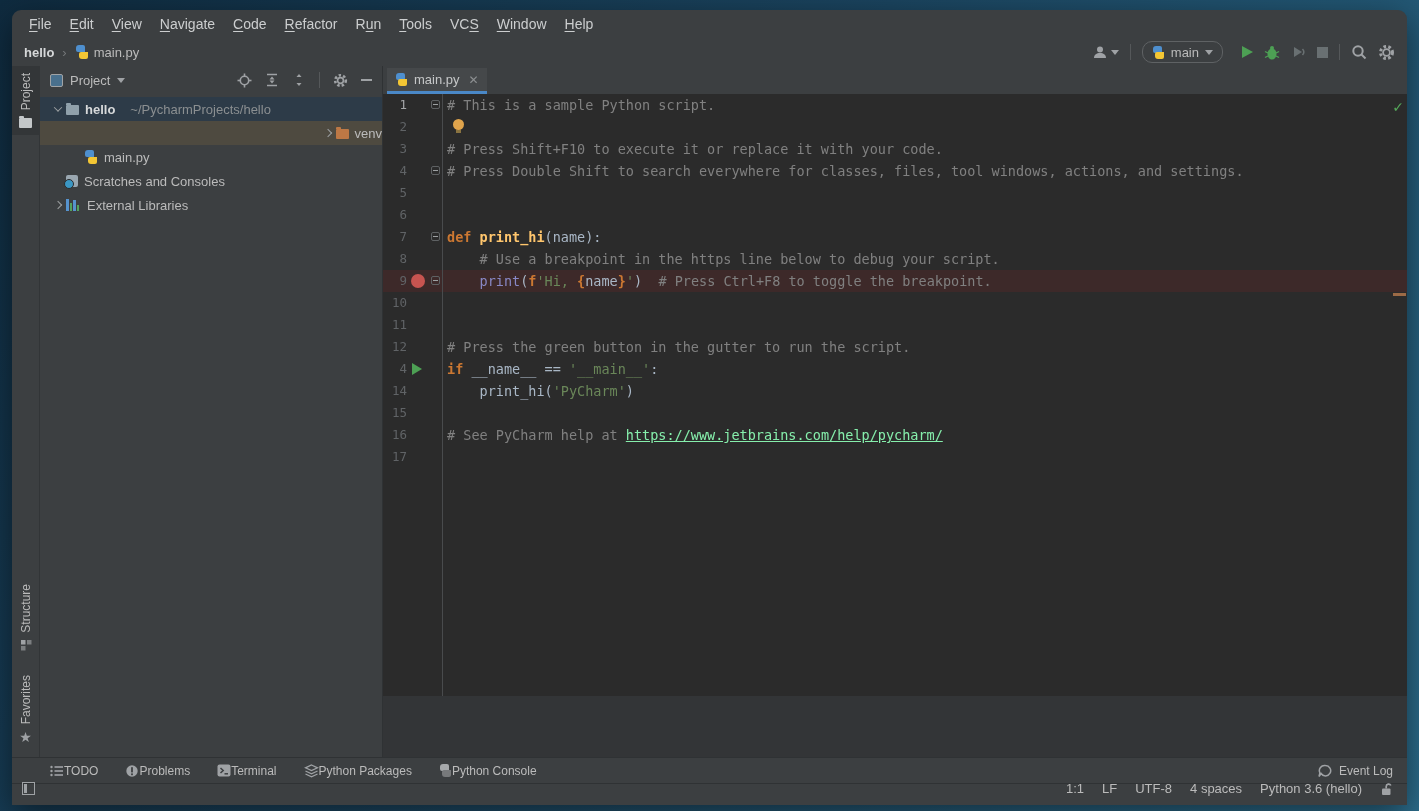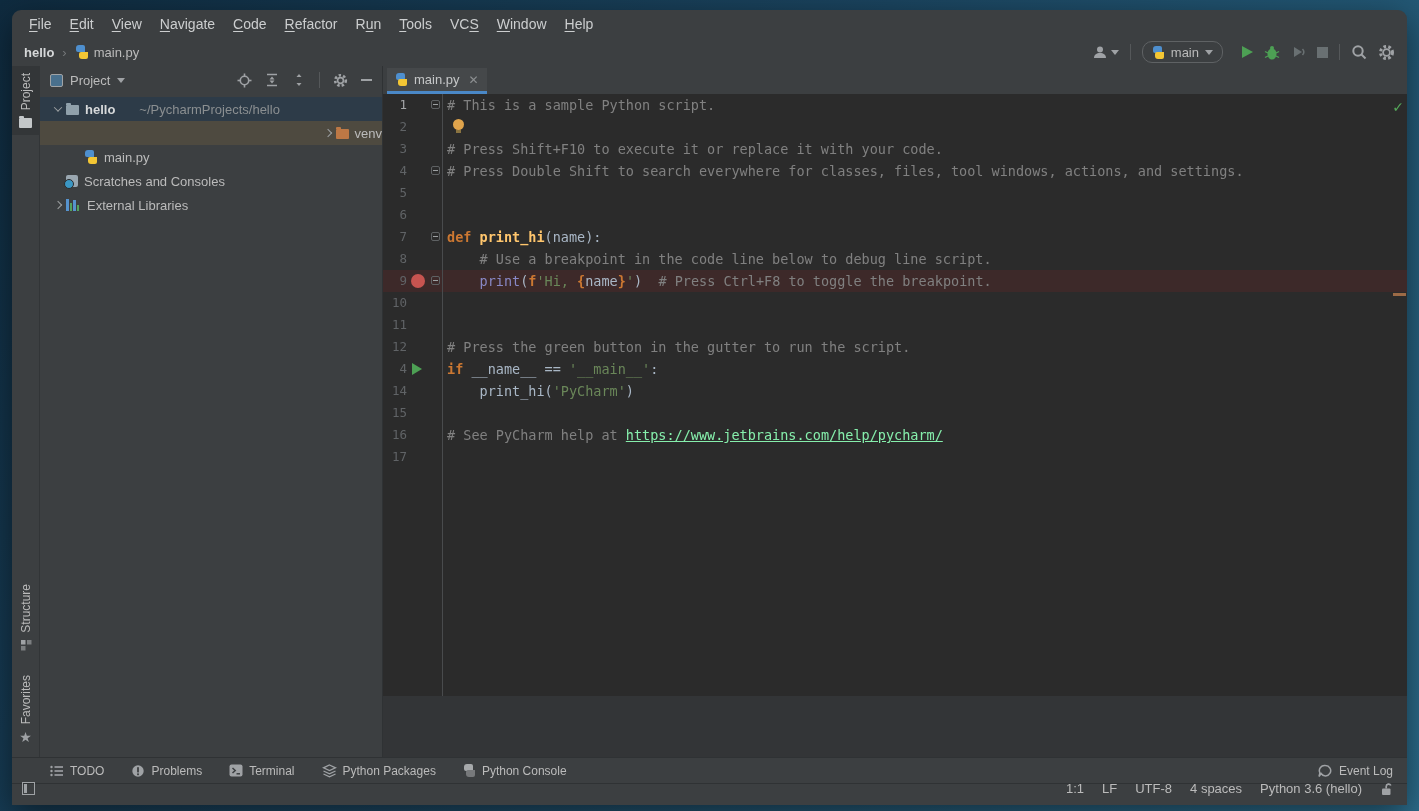--- a/index.html
+++ b/index.html
@@ -51,21 +51,21 @@
   .tree{padding-top:3px}
   .tree-row{height:24px;display:flex;align-items:center;cursor:pointer;white-space:nowrap}
   .tree-row.sel-blue{background:var(--sel-blue)}
   .tree-row.sel-brown{background:var(--sel-brown)}
   .chev-box{width:16px;display:flex;justify-content:center;align-items:center;flex:none}
   .chev{width:6px;height:6px;border-right:1.6px solid #9da0a2;border-bottom:1.6px solid #9da0a2;display:inline-block}
   .chev.down{transform:rotate(45deg) translate(-1px,-1px)}
   .chev.right{transform:rotate(-45deg)}
   .tname{margin-left:6px}
   .tbold{font-weight:bold;color:#d7d9da}
-  .thint{margin-left:24px;color:#8b8f91}
+  .thint{margin-left:15px;color:#8b8f91}
   
   .i{display:inline-block;position:relative;vertical-align:middle;flex:none}
   .i-py{width:14px;height:14px}
   .i-py .py-t{position:absolute;left:1px;top:0;width:9px;height:7px;background:var(--py-blue);border-radius:3px 2px 0 2px}
   .i-py .py-b{position:absolute;right:1px;bottom:0;width:9px;height:7px;background:var(--py-yellow);border-radius:2px 0 2px 3px}
   .i-py.gray .py-t{background:#a6a9ab}.i-py.gray .py-b{background:#77797b}
   .i-folder{width:13px;height:10px;background:#90a0aa;border-radius:1px;margin-top:2px}
   .i-folder::before{content:"";position:absolute;top:-2px;left:0;width:5px;height:2px;background:inherit;border-radius:1px 1px 0 0}
   .i-folder.og{background:#bd7845}
   .i-folder.lt{background:#c3c7c9}
@@ -97,21 +97,21 @@
   .bulb{position:absolute;left:10px;top:3px;width:11px;height:11px;border-radius:50%;background:#e0a44c;cursor:pointer}
   .bulb::after{content:"";position:absolute;left:3px;top:11px;width:5px;height:3px;background:#8a7340}
   .t-c{color:#808080}.t-k{color:#cc7832;font-weight:bold}.t-f{color:#ffc66d;font-weight:bold}
   .t-b{color:#8888c6}.t-s{color:#6a8759}.t-p{color:#a9b7c6}.t-cl{color:#86efac;text-decoration:underline}
   .rows-filler{display:flex;position:absolute;left:0;right:0;bottom:0;top:374px}
   .check{position:absolute;top:2px;right:3px;color:#55a85a;font-weight:bold;font-size:14px;font-family:"DejaVu Sans",sans-serif;cursor:pointer}
   .etick{position:absolute;top:199px;right:1px;width:13px;height:3px;background:#9c6a46;cursor:pointer}
   .editor-bottom{flex:1;background:#333537}
   
   .twbar{height:26px;background:var(--chrome);border-top:1px solid #2f3234;display:flex;align-items:center;font-size:12px;color:var(--ui-text);padding:0 14px 0 38px;flex:none}
-  .tw-item{display:flex;align-items:center;gap:6px;margin-right:27px;cursor:pointer}
+  .tw-item{display:flex;align-items:center;gap:0;margin-right:27px;cursor:pointer}
   .tw-right{margin-left:auto;display:flex;align-items:center;gap:6px;cursor:pointer}
   .statusbar{height:22px;background:var(--chrome);border-top:1px solid #2f3234;display:flex;align-items:center;font-size:13px;color:var(--ui-text);padding:0 14px 12px 10px;flex:none}
   .sb-toggle{width:13px;height:13px;border:1px solid #9fa2a5;position:relative;cursor:pointer}
   .sb-toggle::after{content:"";position:absolute;left:1px;top:1px;width:3px;height:9px;background:#9fa2a5}
   .sb-right{margin-left:auto;display:flex;align-items:center;gap:18px}
   .sb-item{cursor:pointer}
   svg{display:block}
 </style>
 </head>
 <body>
@@ -341,21 +341,21 @@
               <div class="gut">
                 <span class="num">7</span>
                 <span class="fold"></span>
               </div>
               <div class="code"><span class="t-k">def </span><span class="t-f">print_hi</span><span class="t-p">(name):</span></div>
             </div>
             <div class="code-row">
               <div class="gut">
                 <span class="num">8</span>
               </div>
-              <div class="code"><span class="t-p">    </span><span class="t-c"># Use a breakpoint in the code line below to debug line script.</span></div>
+              <div class="code"><span class="t-p">    </span><span class="t-c"># Use a breakpoint in the https line below to debug your script.</span></div>
             </div>
             <div class="code-row hl">
               <div class="gut">
                 <span class="num">9</span>
                 <span class="bp"></span>
                 <span class="fold"></span>
               </div>
               <div class="code"><span class="t-p">    </span><span class="t-b">print</span><span class="t-p">(</span><span class="t-k">f</span><span class="t-s">'Hi, </span><span class="t-k">{</span><span class="t-p">name</span><span class="t-k">}</span><span class="t-s">'</span><span class="t-p">)</span><span class="t-c">  # Press Ctrl+F8 to toggle the breakpoint.</span></div>
             </div>
             <div class="code-row">

